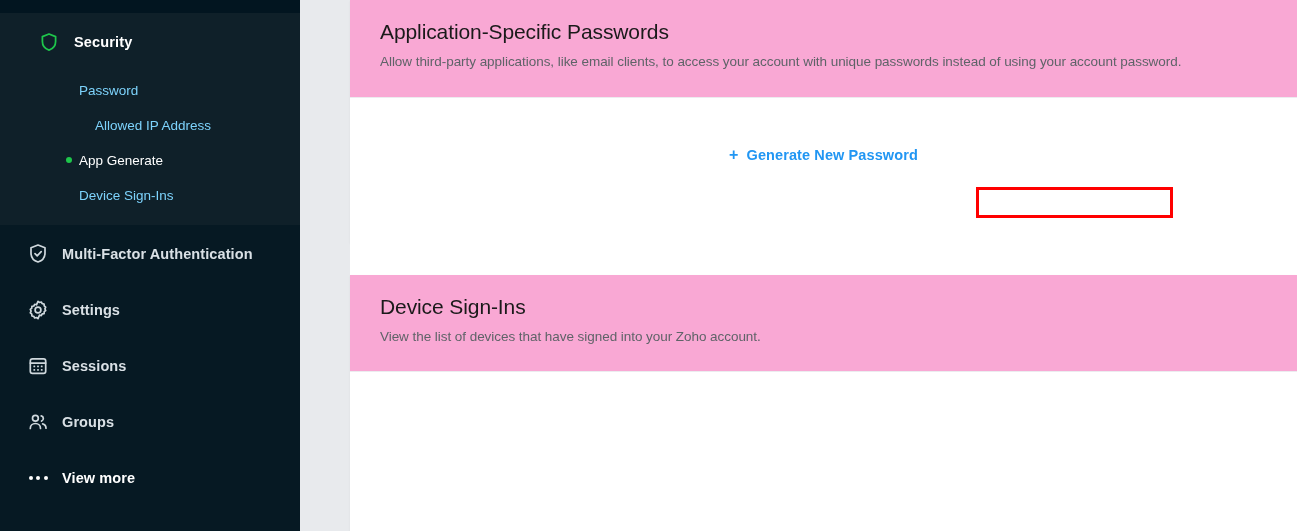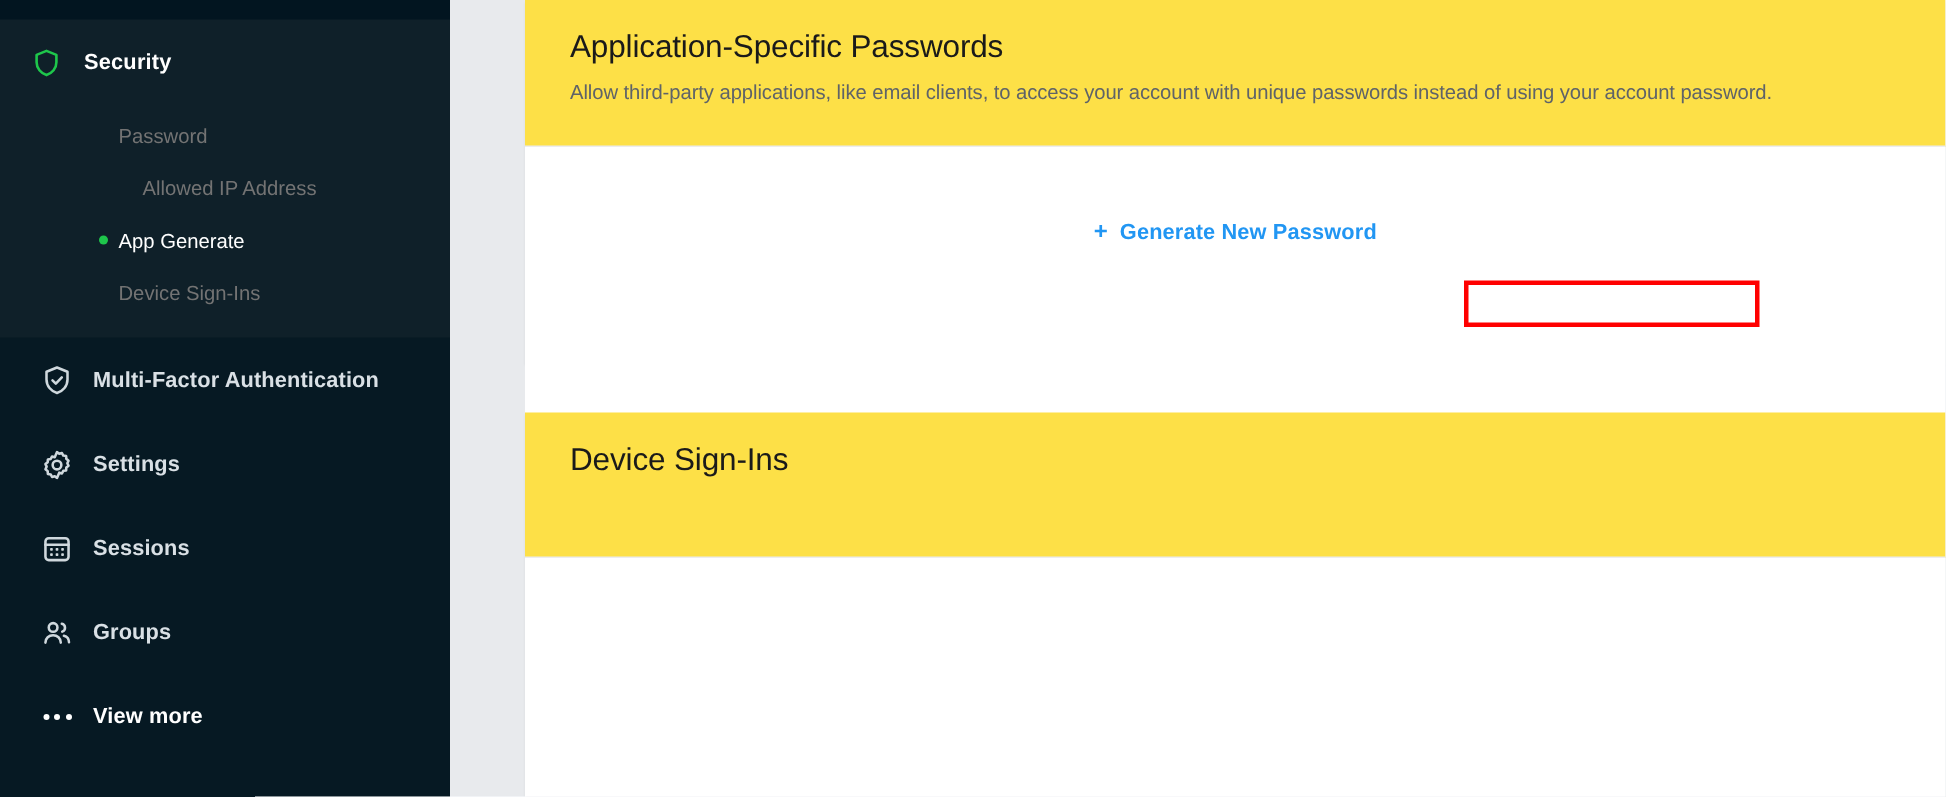--- a/index.html
+++ b/index.html
@@ -41,21 +41,21 @@
     position:relative;
     z-index:2;
   }
 
   
   .sec-head {
     position:absolute;
     left:0; top:28px;
     width:280px; height:28px;
     display:flex; align-items:center;
-    padding-left:20px;
+    padding-left:38px;
     cursor:pointer;
   }
   .sec-head .ico { width:22px; height:22px; display:block; flex:0 0 22px; }
   .sec-head .lbl {
     margin-left:14px;
     color:#ffffff;
     font-size:14.5px;
     font-weight:bold;
     letter-spacing:.15px;
     white-space:nowrap;
@@ -73,21 +73,21 @@
     position:absolute;
     left:66px; top:50%;
     transform:translateY(-50%);
     width:6px; height:6px;
     border-radius:50%;
     background:#1ec64b;
   }
   .sub-lbl {
     margin-left:79px;
     font-size:13.5px;
-    color:#737373;
+    color:#7dd3fc;
     white-space:nowrap;
   }
   .sub-item.active .sub-lbl { color:#ffffff; }
 
   
   .nav-item {
     position:absolute;
     left:0;
     width:300px; height:30px;
     display:flex; align-items:center;
@@ -120,21 +120,21 @@
     position:absolute;
     left:50px;
     right:0;
     background:#ffffff;
     box-shadow:0 1px 2px rgba(0,0,0,.06);
   }
   #card-app { top:0; height:243px; }
   #card-dev { top:275px; height:256px; }
 
   .card-head {
-    background:#fde047;
+    background:#f9a8d4;
     border-bottom:1px solid #ececef;
     padding:0 0 0 30px;
   }
   #card-app .card-head { height:98px; padding-top:18px; }
   #card-dev .card-head { height:97px; padding-top:18px; }
 
   .card-title {
     font-size:21px;
     font-weight:normal;
     color:#1a1a1a;
@@ -297,20 +297,21 @@
             <span class="plus">+</span>
             <span>Generate New Password</span>
           </button>
         </div>
       </div>
     </section>
 
     <section class="card" id="card-dev">
       <div class="card-head">
         <h2 class="card-title">Device Sign-Ins</h2>
+        <p class="card-sub">View the list of devices that have signed into your Zoho account.</p>
       </div>
       <div class="card-body"></div>
     </section>
 
     <div class="annot-box"></div>
 
   </main>
 </div>
 
 </body></html>

